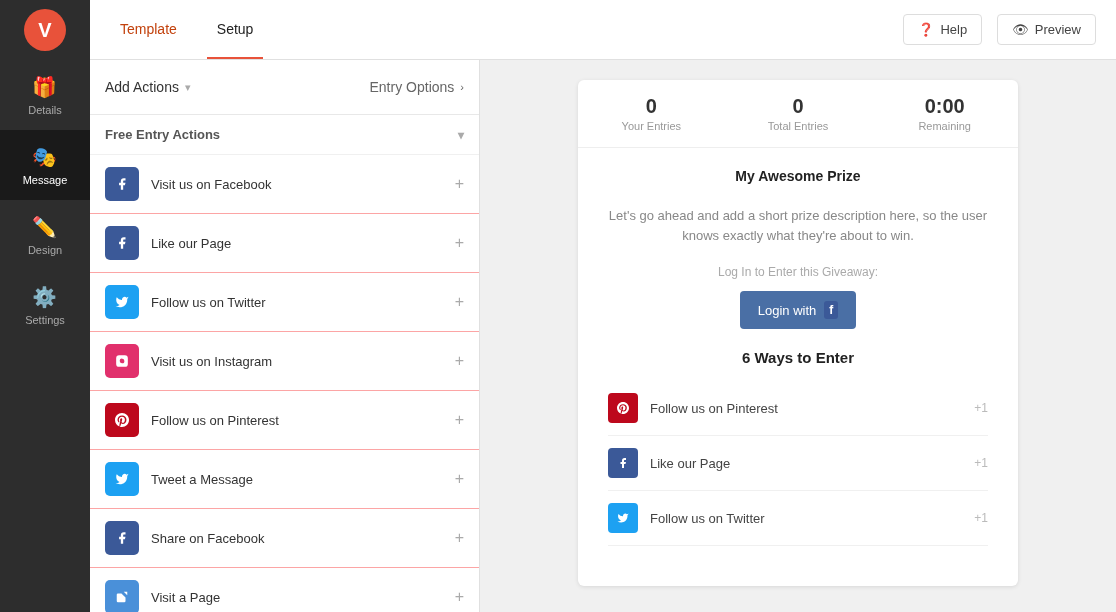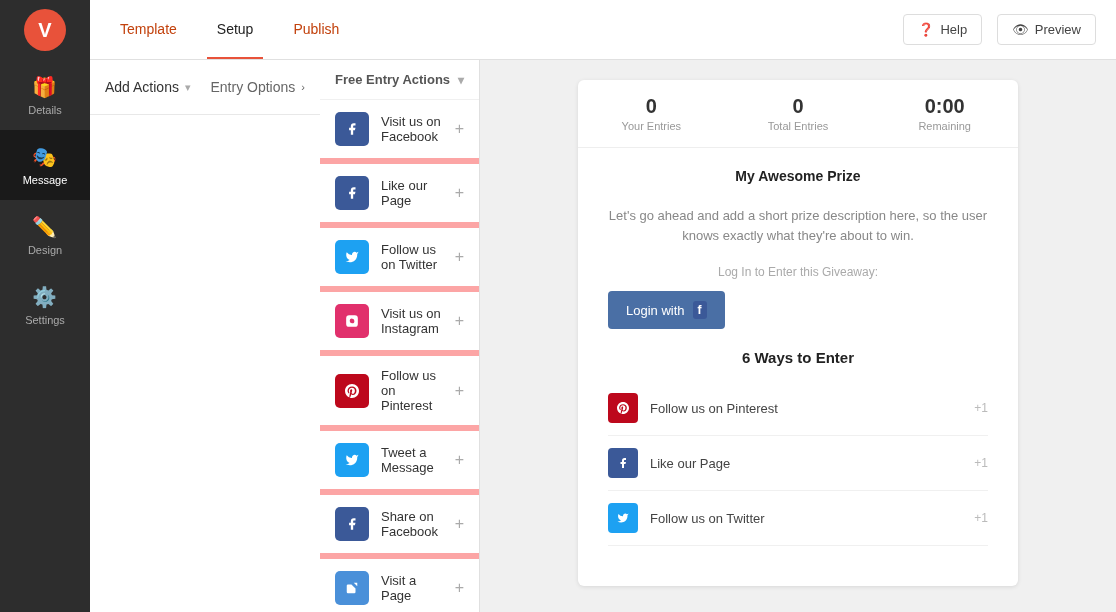--- a/index.html
+++ b/index.html
@@ -112,21 +112,21 @@
       flex: 1;
       overflow: hidden;
     }
 
     
     .left-panel {
       width: 390px;
       background: #fff;
       border-right: 1px solid #e0e0e0;
       display: flex;
-      flex-direction: row;
+      flex-direction: column;
       overflow: hidden;
       flex-shrink: 0;
     }
     .left-panel-header {
       display: flex;
       align-items: center;
       padding: 0 15px;
       height: 55px;
       border-bottom: 1px solid #e8e8e8;
       gap: 20px;
@@ -169,21 +169,21 @@
       border-bottom: 1px solid #f0f0f0;
     }
     .section-chevron {
       color: #aaa;
       font-size: 12px;
     }
     .action-item {
       display: flex;
       align-items: center;
       padding: 12px 15px;
-      border-bottom: 6px solid #fca5a5;
+      border-bottom: 1px solid #fca5a5;
       cursor: pointer;
       gap: 12px;
     }
     .action-icon {
       width: 34px;
       height: 34px;
       border-radius: 5px;
       display: flex;
       align-items: center;
       justify-content: center;
@@ -266,20 +266,21 @@
       margin-bottom: 20px;
     }
     .login-label {
       font-size: 12px;
       color: #aaa;
       margin-bottom: 12px;
     }
     .login-btns {
       display: flex;
       gap: 10px;
+      justify-content: center;
       margin-bottom: 20px;
     }
     .login-fb-btn {
       background: #4a6fa5;
       color: #fff;
       border: none;
       border-radius: 4px;
       padding: 10px 18px;
       font-size: 13px;
       cursor: pointer;
@@ -368,23 +369,20 @@
 
 <div class="main-area">
 
   <div class="top-nav">
     <div class="top-nav-tabs">
       <div class="top-nav-tab">
         <span>Template</span>
       </div>
       <div class="top-nav-tab active">
         <span>Setup</span>
-      </div>
-      <div class="top-nav-tab">
-        <span>Publish</span>
       </div>
     </div>
     <div class="top-nav-actions">
       <button class="help-btn">
         <span>❓</span>
         <span>Help</span>
       </button>
       <button class="preview-btn">
         <span>👁</span>
         <span>Preview</span>

